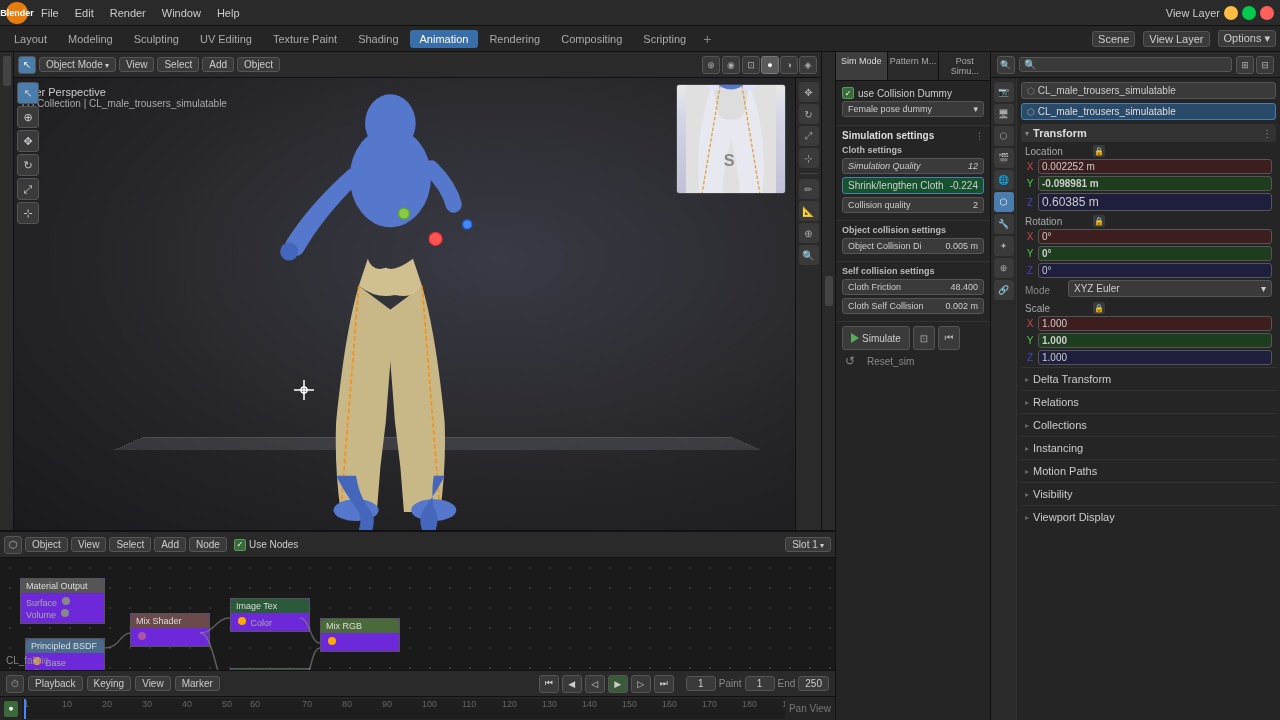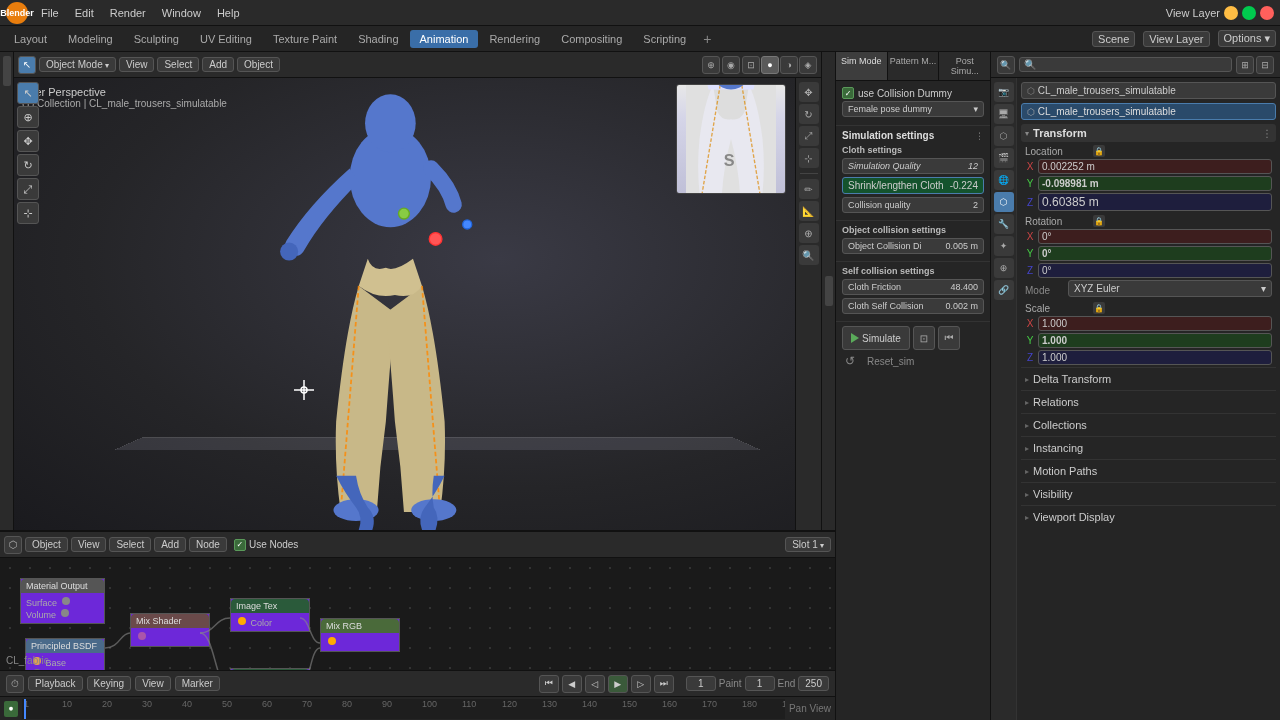--- a/index.html
+++ b/index.html
@@ -919,21 +919,21 @@
               <div style="position:absolute;top:0;left:0;right:0;bottom:0;background:#1e1e1e;"></div>
 
               <div style="position:absolute;top:0;bottom:0;left:2px;width:2px;background:#4488ff;z-index:5;"></div>
 
               <span class="ruler-mark" style="left:2px;">1</span>
               <span class="ruler-mark" style="left:40px;">10</span>
               <span class="ruler-mark" style="left:80px;">20</span>
               <span class="ruler-mark" style="left:120px;">30</span>
               <span class="ruler-mark" style="left:160px;">40</span>
               <span class="ruler-mark" style="left:200px;">50</span>
-              <span class="ruler-mark" style="left:240px;">60</span>
+              <span class="ruler-mark" style="left:228px;">60</span>
               <span class="ruler-mark" style="left:280px;">70</span>
               <span class="ruler-mark" style="left:320px;">80</span>
               <span class="ruler-mark" style="left:360px;">90</span>
               <span class="ruler-mark" style="left:400px;">100</span>
               <span class="ruler-mark" style="left:440px;">110</span>
               <span class="ruler-mark" style="left:480px;">120</span>
               <span class="ruler-mark" style="left:520px;">130</span>
               <span class="ruler-mark" style="left:560px;">140</span>
               <span class="ruler-mark" style="left:600px;">150</span>
               <span class="ruler-mark" style="left:640px;">160</span>

